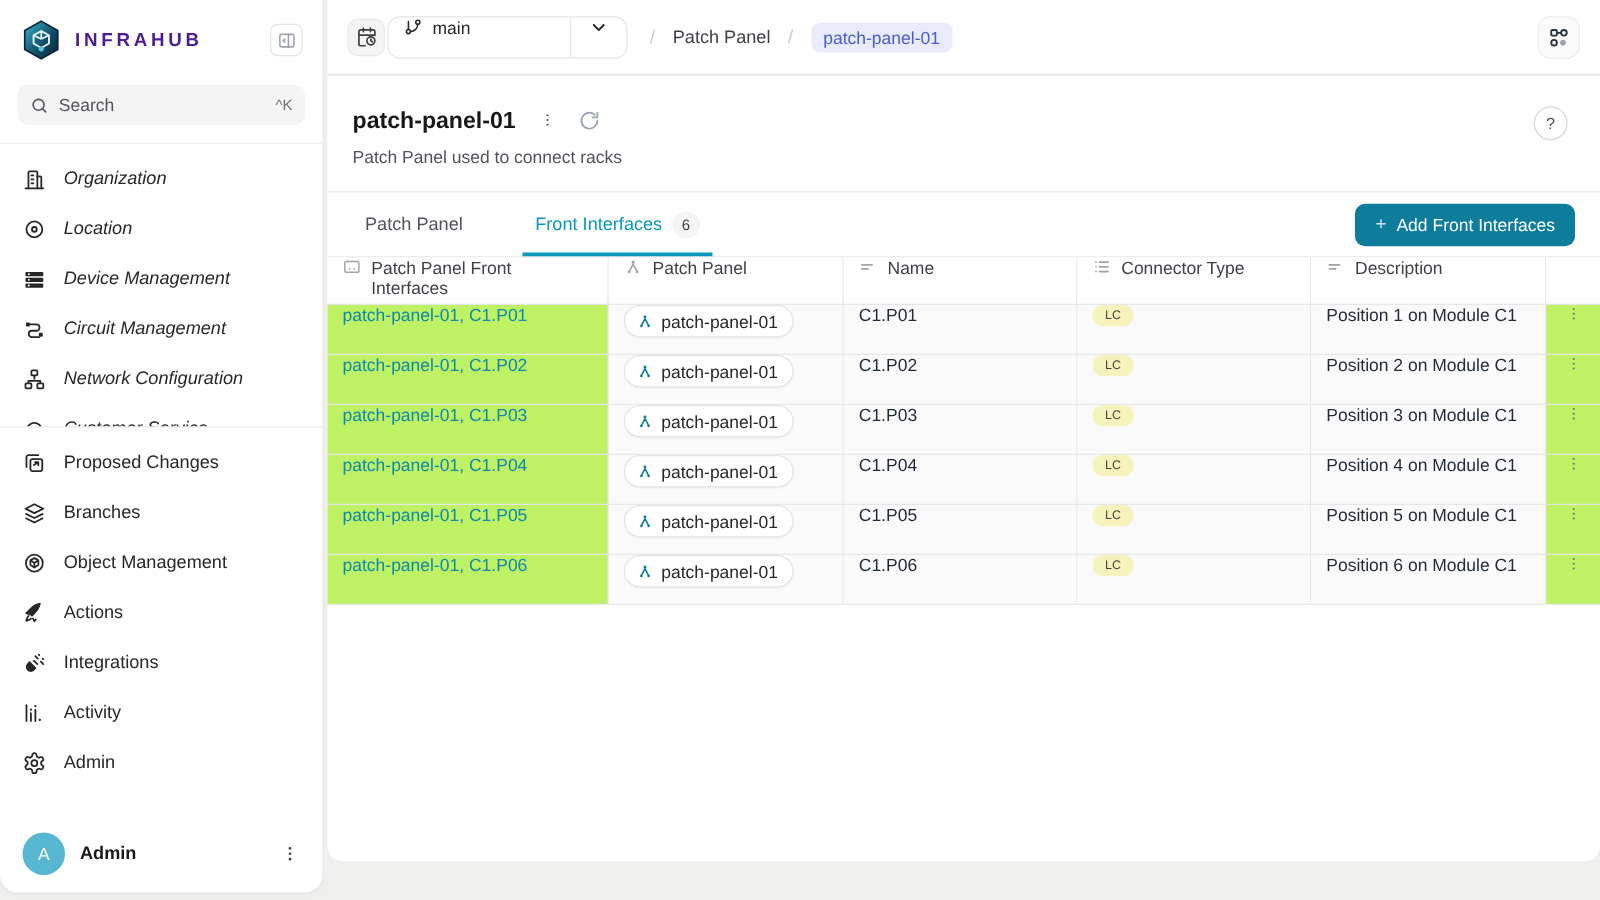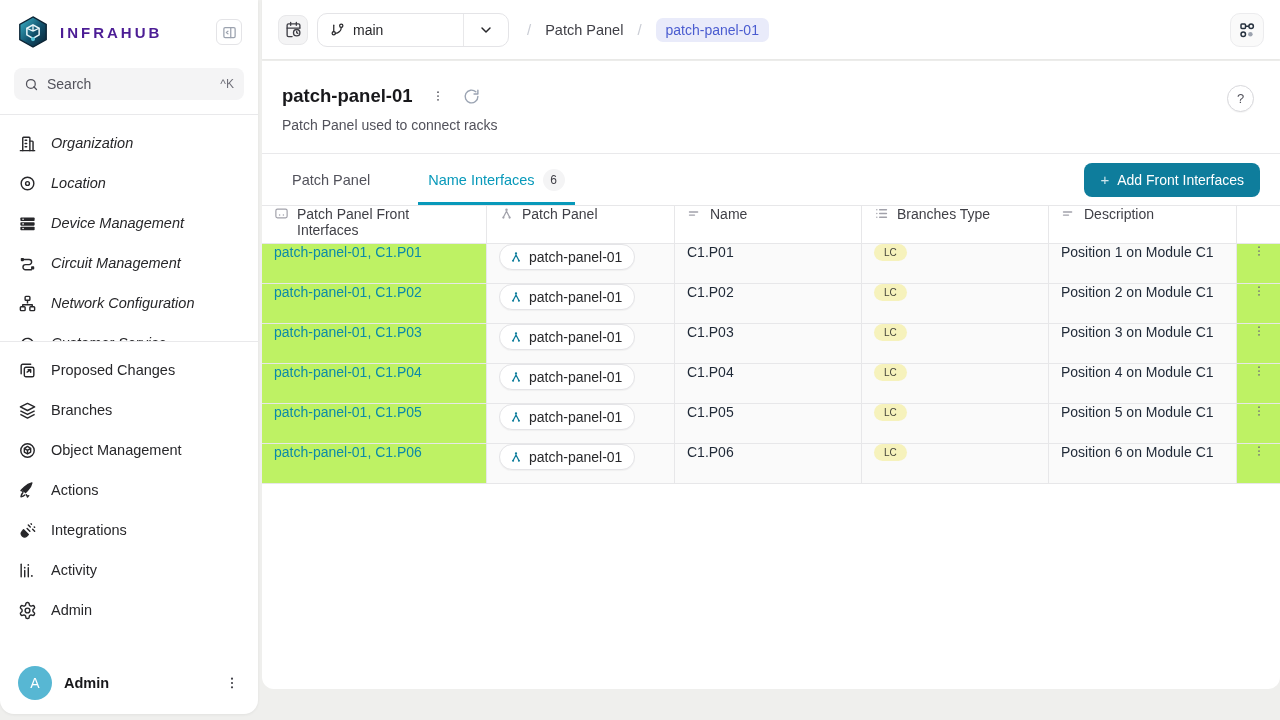--- a/index.html
+++ b/index.html
@@ -29,22 +29,22 @@
   .avatar { width:34px; height:34px; border-radius:50%; background:#57b7d3; color:#fff; font-size:14px;
     display:flex; align-items:center; justify-content:center; }
   .user-name { font-size:14.5px; font-weight:700; color:#18181b; margin-left:12px; flex:1; }
   .kebab { color:#3f3f46; display:flex; cursor:pointer; }
 
   
   .topbar { position:absolute; left:262px; top:0; right:0; height:59px; background:#fff;
     display:flex; align-items:center; padding:0 16px; box-shadow:0 1px 2px rgba(0,0,0,.04); }
   .cal-btn { width:30px; height:30px; background:#f4f4f5; border:1px solid #e8e8ea; border-radius:8px;
     display:flex; align-items:center; justify-content:center; color:#3f3f46; cursor:pointer; }
-  .branch-select { margin-left:9px; height:34px; width:192px; border:1px solid #e4e4e7; border-radius:10px;
-    background:#fff; display:flex; align-items:center; cursor:pointer; }
+  .branch-select { margin-left:2px; height:34px; width:192px; border:1px solid #e4e4e7; border-radius:10px;
+    background:#fff; display:flex; align-items:flex-start; cursor:pointer; }
   .branch-select .bname { display:flex; align-items:center; gap:8px; padding:0 12px; flex:1;
     font-size:14px; color:#27272a; }
   .branch-select .sep { width:1px; height:100%; background:#e8e8ea; }
   .branch-select .chev { width:44px; display:flex; align-items:center; justify-content:center; color:#27272a; }
   .crumbs { display:flex; align-items:center; margin-left:18px; gap:14px; font-size:14.5px; }
   .crumb-sep { color:#c9ccd4; font-size:15px; }
   .crumb { color:#3f3f46; }
   .crumb-chip { background:#e9ebfa; color:#4a5cd0; padding:4px 10px; border-radius:7px; font-size:14px; cursor:pointer; }
   .graph-btn { margin-left:auto; width:34px; height:34px; border:1px solid #ececee; border-radius:10px;
     background:#fafafa; display:flex; align-items:center; justify-content:center; cursor:pointer; }
@@ -350,21 +350,21 @@
     <div class="help-btn">?</div>
     <div class="obj-desc">Patch Panel used to connect racks</div>
   </div>
   <div class="header-divider"></div>
 
   <div class="tab-row">
     <div class="tab">
       <span>Patch Panel</span>
     </div>
     <div class="tab active">
-      <span>Name Interfaces</span>
+      <span>Front Interfaces</span>
       <span class="tab-badge">6</span>
     </div>
     <button class="add-btn">
       <span class="plus">+</span>
       <span>Add Front Interfaces</span>
     </button>
   </div>
 
   <div class="grid">
 
@@ -399,21 +399,21 @@
     </div>
     <div class="cell head">
       <span class="hicon">
         <svg width="15" height="15" viewBox="0 0 24 24" fill="none" stroke="currentColor" stroke-width="2.1" stroke-linecap="round">
             <path d="M9 6h11M9 12h11M9 18h11"></path>
             <circle cx="4.5" cy="6" r="1.1" fill="currentColor" stroke="none"></circle>
             <circle cx="4.5" cy="12" r="1.1" fill="currentColor" stroke="none"></circle>
             <circle cx="4.5" cy="18" r="1.1" fill="currentColor" stroke="none"></circle>
           </svg>
       </span>
-      <span>Branches Type</span>
+      <span>Connector Type</span>
     </div>
     <div class="cell head">
       <span class="hicon">
         <svg width="15" height="15" viewBox="0 0 24 24" fill="none" stroke="currentColor" stroke-width="2.2" stroke-linecap="round">
             <path d="M4 9.5h13M4 14.5h8"></path>
           </svg>
       </span>
       <span>Description</span>
     </div>
     <div class="cell head"></div>

